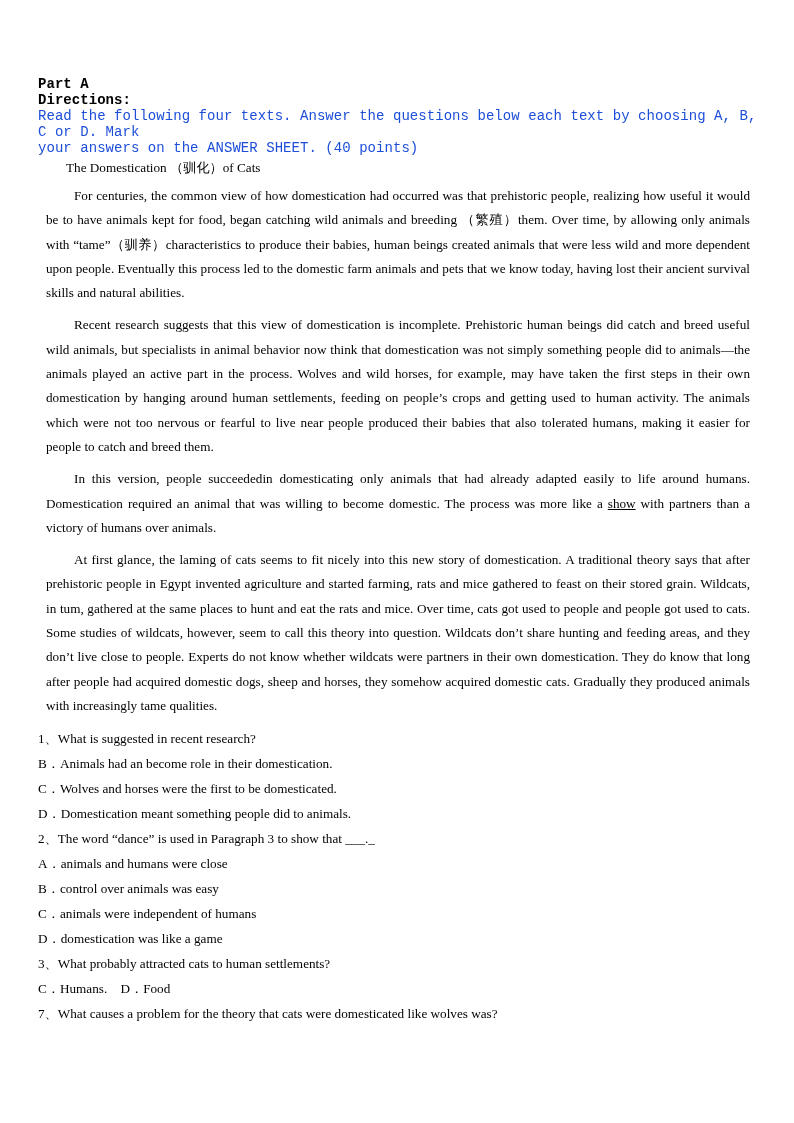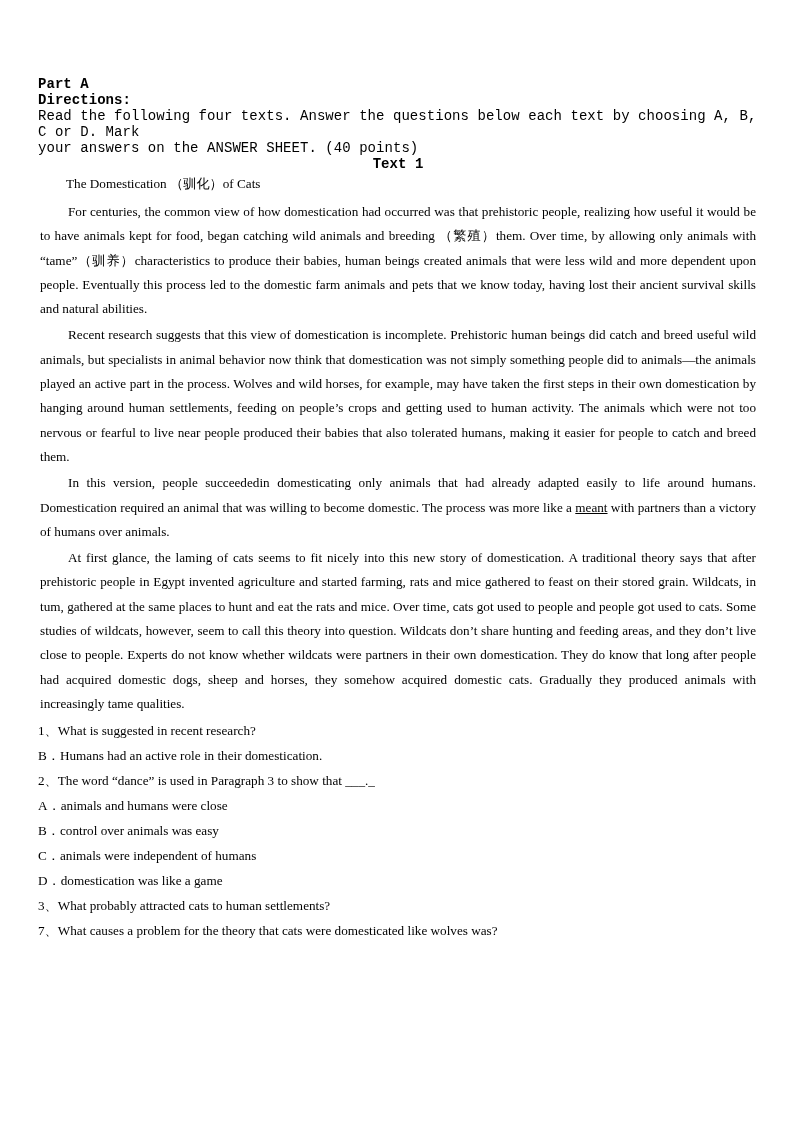--- a/index.html
+++ b/index.html
@@ -1,57 +1,59 @@
 <!DOCTYPE html>
 <html><head>
   <meta charset="utf-8">
   <style>
     html, body { margin: 0; padding: 0; background: #ffffff; }
     body { width: 794px; height: 1123px; position: relative; overflow: hidden; color: #000; }
     .page { position: absolute; left: 38px; top: 76px; width: 720px; }
     .mono { font-family: "Liberation Mono", "DejaVu Sans Mono", monospace; font-size: 14px; line-height: 16px; letter-spacing: 0.05px; }
     .mono.bold { font-weight: bold; }
-    .mono.dir { color: #000000; }
+    .mono.dir { color: #1d4ed8; }
     .center { text-align: center; }
     .serif { font-family: "Liberation Serif", "DejaVu Serif", serif; font-size: 13.2px; }
     .title-line { line-height: 16px; margin-top: 4px; padding-left: 28px; margin-bottom: 8px; }
-    .para { line-height: 24.3px; text-indent: 28px; text-align: justify; margin: 2px; }
+    .para { line-height: 24.3px; text-indent: 28px; text-align: justify; margin: 8px; }
     .para .u { text-decoration: underline; }
     .qa { line-height: 25px; margin: 0; white-space: pre; }
   </style>
 </head>
 <body>
 
 <div class="page">
   <div class="mono bold">Part A</div>
   <div class="mono bold">Directions:</div>
   <div class="mono dir">Read the following four texts. Answer the questions below each text by choosing A, B, C or D. Mark</div>
   <div class="mono dir">your answers on the ANSWER SHEET. (40 points)</div>
-  <div class="mono bold center" style="margin-top:0px;">Text 1</div>
 
   <div class="serif title-line">The Domestication （驯化）of Cats</div>
 
   <p class="serif para"><span>For centuries, the common view of how domestication had occurred was that prehistoric people, realizing how useful it would be to have animals kept for food, began catching wild animals and breeding （繁殖）them. Over time, by allowing only animals with “tame”（驯养）characteristics to produce their babies, human beings created animals that were less wild and more dependent upon people. Eventually this process led to the domestic farm animals and pets that we know today, having lost their ancient survival skills and natural abilities.</span></p>
   <p class="serif para"><span>Recent research suggests that this view of domestication is incomplete. Prehistoric human beings did catch and breed useful wild animals, but specialists in animal behavior now think that domestication was not simply something people did to animals—the animals played an active part in the process. Wolves and wild horses, for example, may have taken the first steps in their own domestication by hanging around human settlements, feeding on people’s crops and getting used to human activity. The animals which were not too nervous or fearful to live near people produced their babies that also tolerated humans, making it easier for people to catch and breed them.</span></p>
-  <p class="serif para"><span>In this version, people succeededin domesticating only animals that had already adapted easily to life around humans. Domestication required an animal that was willing to become domestic. The process was more like a </span><span class="u">meant</span><span> with partners than a victory of humans over animals.</span></p>
+  <p class="serif para"><span>In this version, people succeededin domesticating only animals that had already adapted easily to life around humans. Domestication required an animal that was willing to become domestic. The process was more like a </span><span class="u">show</span><span> with partners than a victory of humans over animals.</span></p>
   <p class="serif para"><span>At first glance, the laming of cats seems to fit nicely into this new story of domestication. A traditional theory says that after prehistoric people in Egypt invented agriculture and started farming, rats and mice gathered to feast on their stored grain. Wildcats, in tum, gathered at the same places to hunt and eat the rats and mice. Over time, cats got used to people and people got used to cats. Some studies of wildcats, however, seem to call this theory into question. Wildcats don’t share hunting and feeding areas, and they don’t live close to people. Experts do not know whether wildcats were partners in their own domestication. They do know that long after people had acquired domestic dogs, sheep and horses, they somehow acquired domestic cats. Gradually they produced animals with increasingly tame qualities.</span></p>
 
   <div>
     <p class="serif qa">1、What is suggested in recent research?</p>
-    <p class="serif qa">B．Humans had an active role in their domestication.</p>
+    <p class="serif qa">B．Animals had an become role in their domestication.</p>
+    <p class="serif qa">C．Wolves and horses were the first to be domesticated.</p>
+    <p class="serif qa">D．Domestication meant something people did to animals.</p>
   </div>
 
   <div>
     <p class="serif qa">2、The word “dance” is used in Paragraph 3 to show that ___._</p>
     <p class="serif qa">A．animals and humans were close</p>
     <p class="serif qa">B．control over animals was easy</p>
     <p class="serif qa">C．animals were independent of humans</p>
     <p class="serif qa">D．domestication was like a game</p>
   </div>
 
   <div>
     <p class="serif qa">3、What probably attracted cats to human settlements?</p>
+    <p class="serif qa">C．Humans.    D．Food</p>
   </div>
 
   <div>
     <p class="serif qa">7、What causes a problem for the theory that cats were domesticated like wolves was?</p>
   </div>
 </div>
 
 </body></html>

